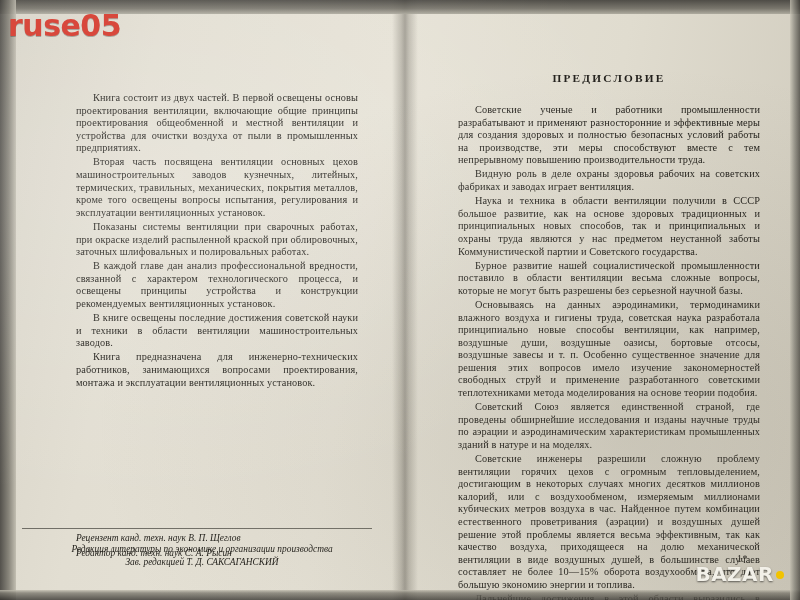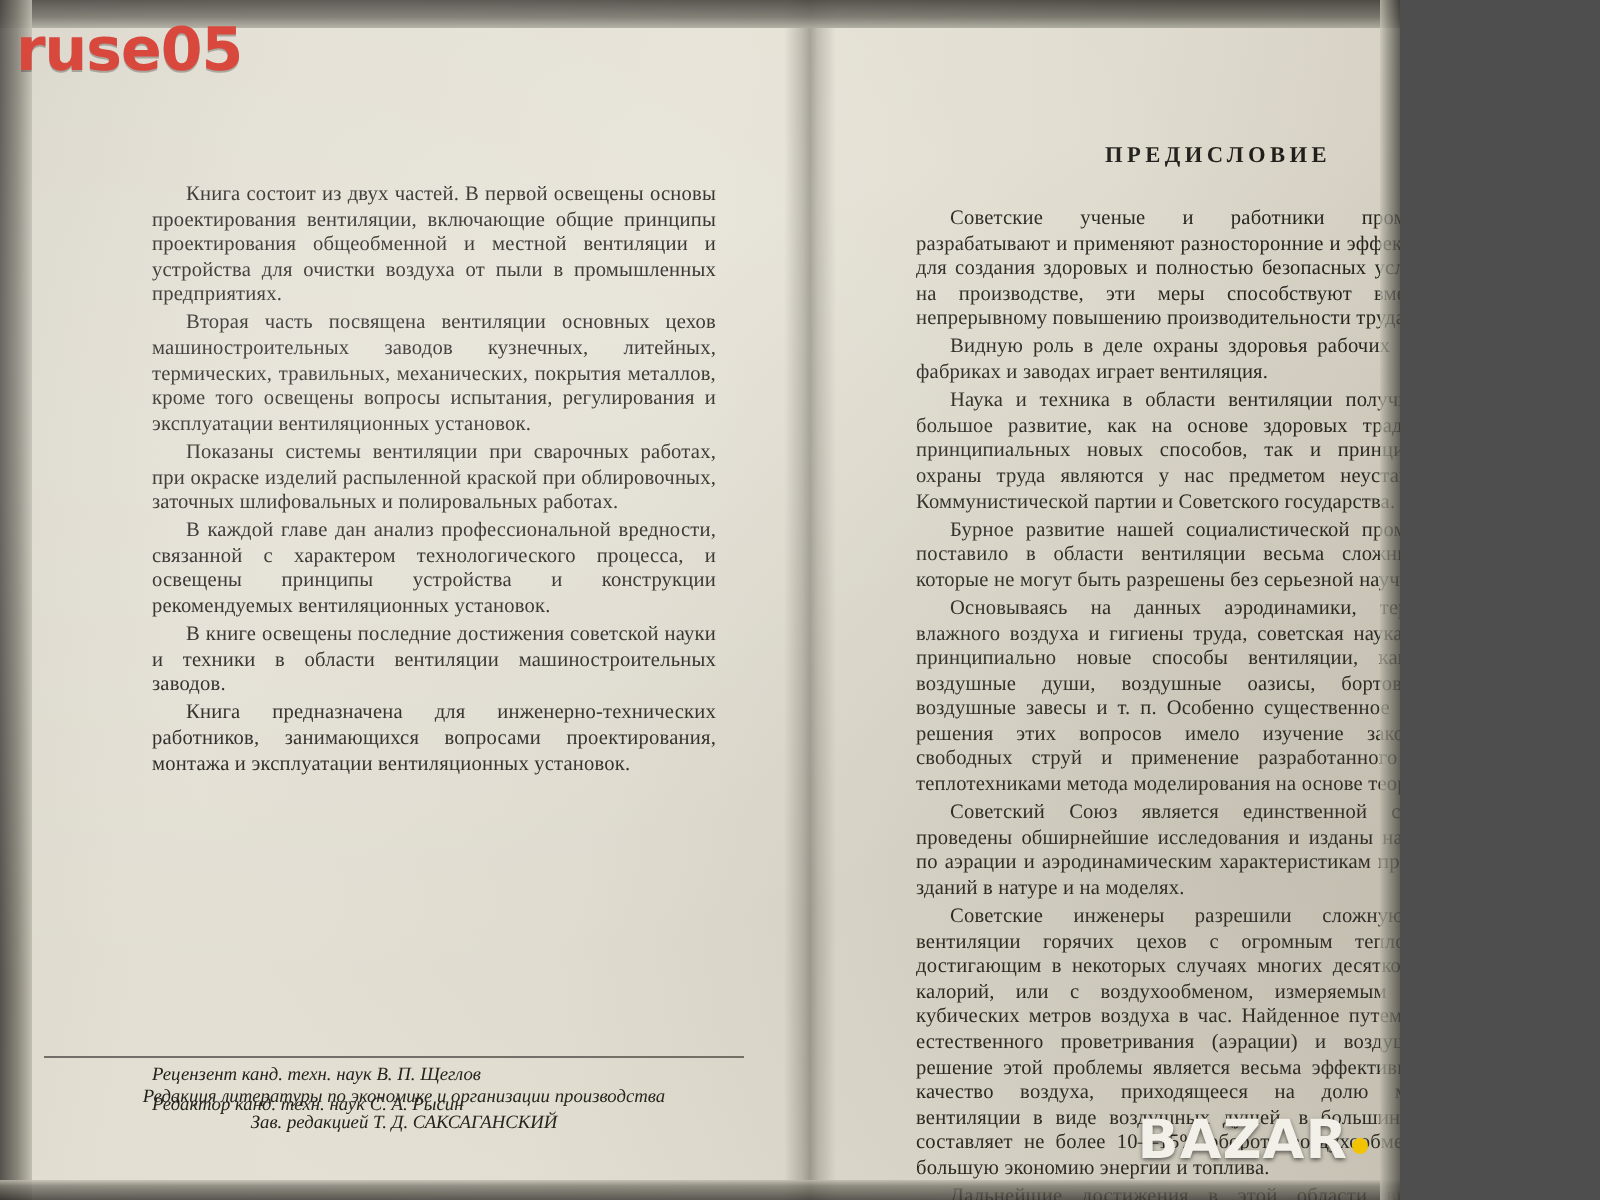--- a/index.html
+++ b/index.html
@@ -9,21 +9,21 @@
   body {
     width: 800px;
     height: 600px;
     overflow: hidden;
     background: #4e4e4e;
     font-family: "Liberation Serif", serif;
   }
   .scan {
     position: absolute;
     left: 0; top: 0;
-    width: 700px;
+    width: 800px;
     height: 600px;
     background: linear-gradient(100deg, #d8d4c8 0%, #e2ded2 18%, #e6e2d6 45%, #e0dccf 70%, #cfcabc 100%);
     overflow: hidden;
   }
   
   .edge-top {
     position: absolute; left: 0; top: 0; width: 800px; height: 14px;
     background: linear-gradient(180deg, #3f3d38 0%, #6e6b62 60%, #a9a69a 100%);
     opacity: .9;
   }
@@ -148,21 +148,21 @@
     font-size: 30px;
     font-weight: 700;
     color: #d8483c;
     letter-spacing: -0.5px;
     text-shadow: 0 1px 0 rgba(0,0,0,.25);
   }
   .wm-bazar {
     position: absolute;
     right: 16px; bottom: 14px;
     font-family: "DejaVu Sans", sans-serif;
-    font-size: 27px;
+    font-size: 20px;
     font-weight: 700;
     color: #f2f0e8;
     letter-spacing: .5px;
     text-shadow: 0 1px 2px rgba(0,0,0,.55);
   }
   .wm-bazar .dot {
     display: inline-block;
     width: 8px; height: 8px;
     border-radius: 50%;
     background: #f2c300;

